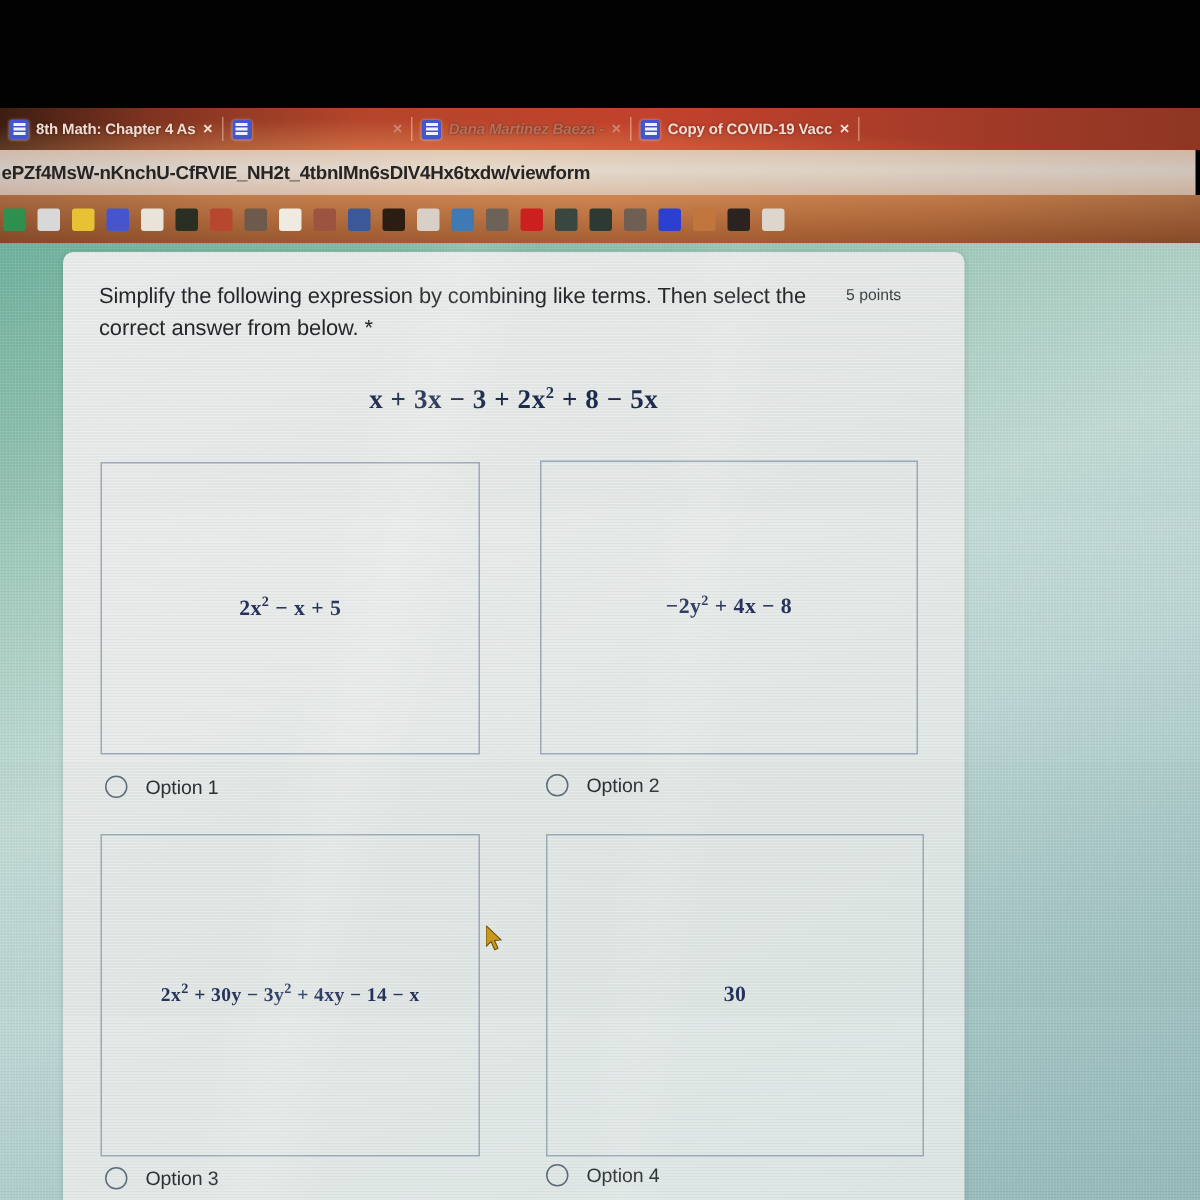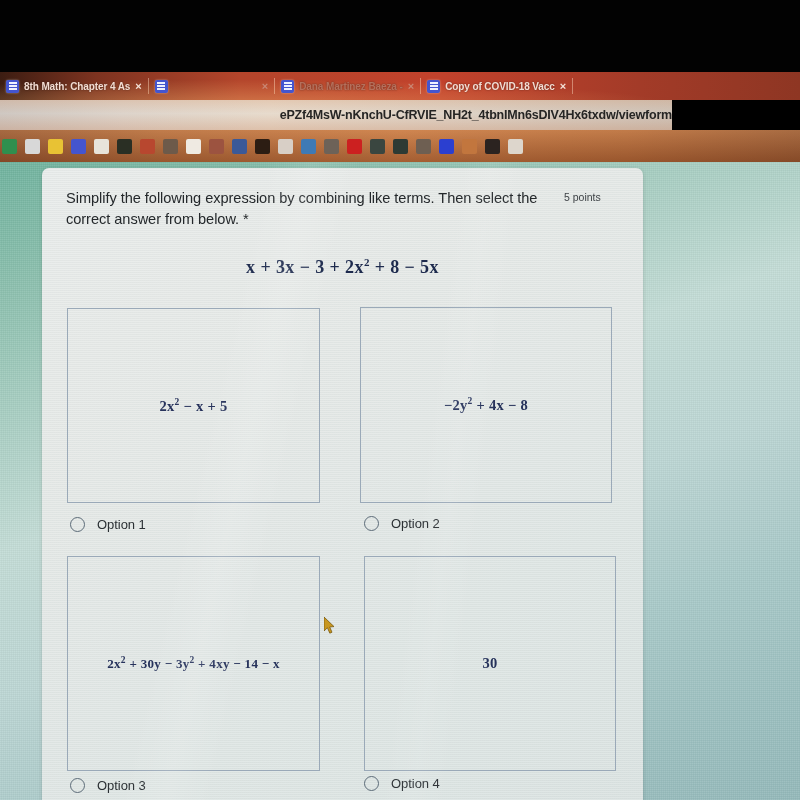--- a/index.html
+++ b/index.html
@@ -73,41 +73,40 @@
   .tab-fav i { display:block; width: 8px; height: 1.5px; background:#eef1ff; }
   .tab-fav i:first-child { width: 8px; }
   .tab-title {
     font-size: 10px;
     font-weight: bold;
     color: #f2dcd2;
     white-space: nowrap;
     letter-spacing: -0.1px;
     text-shadow: 0 0 2px rgba(0,0,0,.45);
   }
-  .tab.dim .tab-title { color: #b5705c; }
+  .tab.dim .tab-title { color: #b5705c; font-style: italic; }
   .tab-close {
     font-size: 11px;
     font-weight: bold;
     color: #f4e2d8;
     line-height: 1;
     flex: 0 0 auto;
   }
   .tab.dim .tab-close { color: #c98774; }
   .tab-blank { width: 84px; flex: 0 0 auto; }
 
   
   .urlbar {
     position: absolute;
     left: 0; top: 100px;
-    width: 672px; height: 30px;
+    width: 797px; height: 30px;
     background: linear-gradient(90deg,#cfc8c2 0%, #ddd4cb 18%, #e7dbcd 40%, #ddd2c6 70%, #cfc5bb 100%);
     display: flex;
     align-items: center;
     overflow: hidden;
-    justify-content: flex-end;
   }
   .urlbar:after {
     content:"";
     position:absolute; left:0; top:0; right:0; bottom:0;
     background: linear-gradient(180deg, rgba(210,120,60,.18), rgba(255,255,255,0) 45%, rgba(190,100,50,.22));
     pointer-events:none;
   }
   .url-text {
     font-size: 12.5px;
     font-weight: bold;
@@ -325,21 +324,21 @@
       <span class="tab-title">Dana Martinez Baeza -</span>
       <span class="tab-close">×</span>
     </div>
     <div class="tab-sep"></div>
     <div class="tab">
       <span class="tab-fav">
           <i></i>
           <i></i>
           <i></i>
         </span>
-      <span class="tab-title">Copy of COVID-18 Vacc</span>
+      <span class="tab-title">Copy of COVID-19 Vacc</span>
       <span class="tab-close">×</span>
     </div>
     <div class="tab-sep"></div>
   </div>
 
   <div class="urlbar">
     <span class="url-text">ePZf4MsW-nKnchU-CfRVIE_NH2t_4tbnIMn6sDIV4Hx6txdw/viewform</span>
   </div>
 
   <div class="bookmarks" id="bookmarks-bar">

